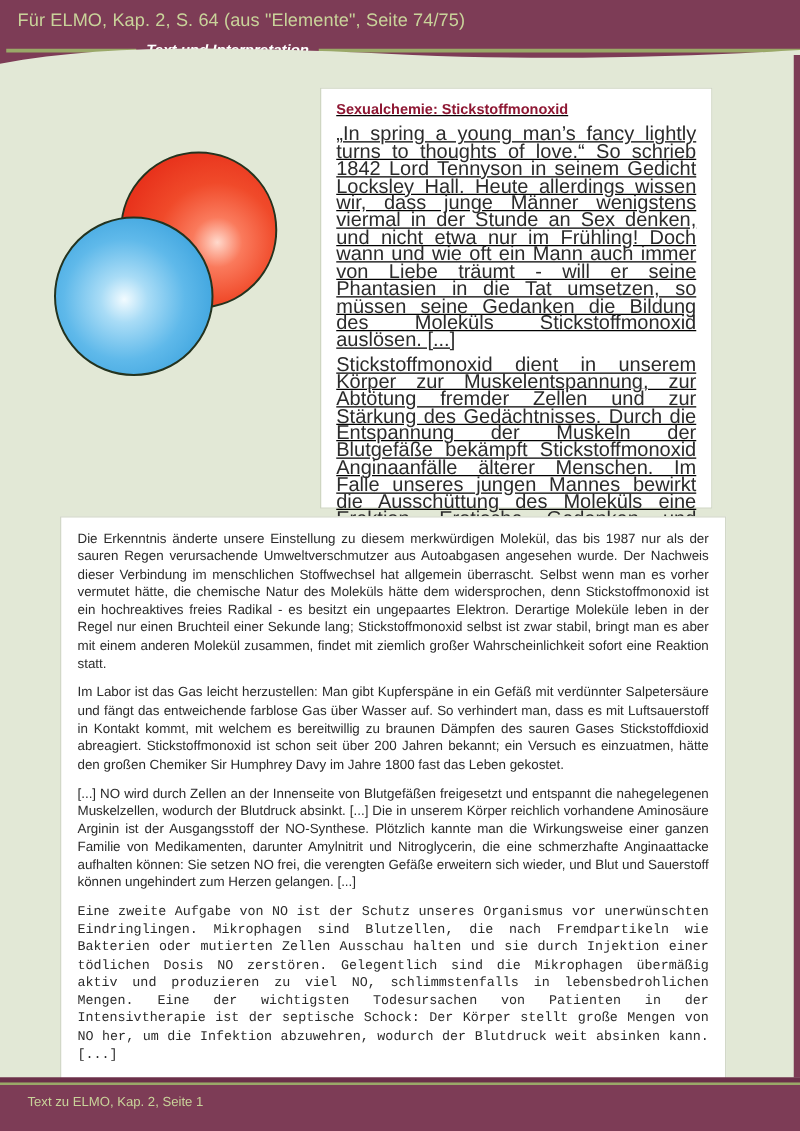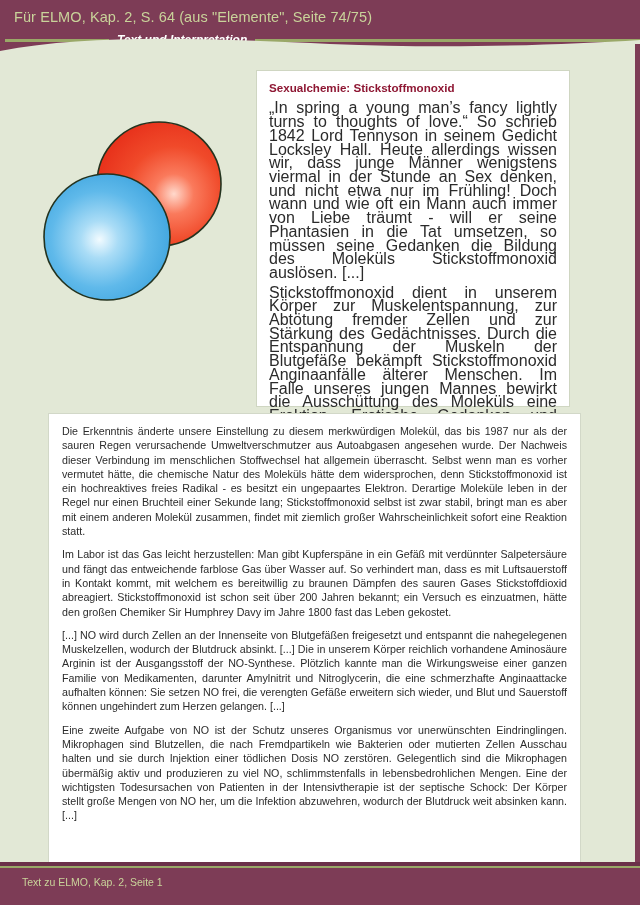--- a/index.html
+++ b/index.html
@@ -109,20 +109,21 @@
     position: absolute;
     left: 256px;
     top: 70px;
     width: 314px;
     height: 337px;
     background: #ffffff;
     border: 1px solid #cfd6c2;
     box-sizing: border-box;
     padding: 10px 12px 8px 12px;
     z-index: 4;
+    text-decoration: underline;
   }
   .quote-title {
     font-size: 11.6px;
     font-weight: bold;
     color: #8e1733;
     margin: 0 0 6px 0;
     line-height: 1.25;
   }
   .quote-box p {
     margin: 0 0 6px 0;
@@ -147,21 +148,21 @@
     padding: 10px 13px 10px 13px;
     z-index: 4;
   }
   .main-box p {
     margin: 0 0 9px 0;
     font-size: 10.7px;
     line-height: 14.3px;
     color: #2b2b2b;
     text-align: justify;
   }
-  .main-box p:last-child { margin-bottom: 0; }
+  .main-box p:last-child { margin-bottom: 0; font-family: Liberation Mono, monospace; }
 
   
   .footer {
     position: absolute;
     left: 0;
     bottom: 0;
     width: 640px;
     height: 43px;
     background: #7d3c56;
     z-index: 8;

